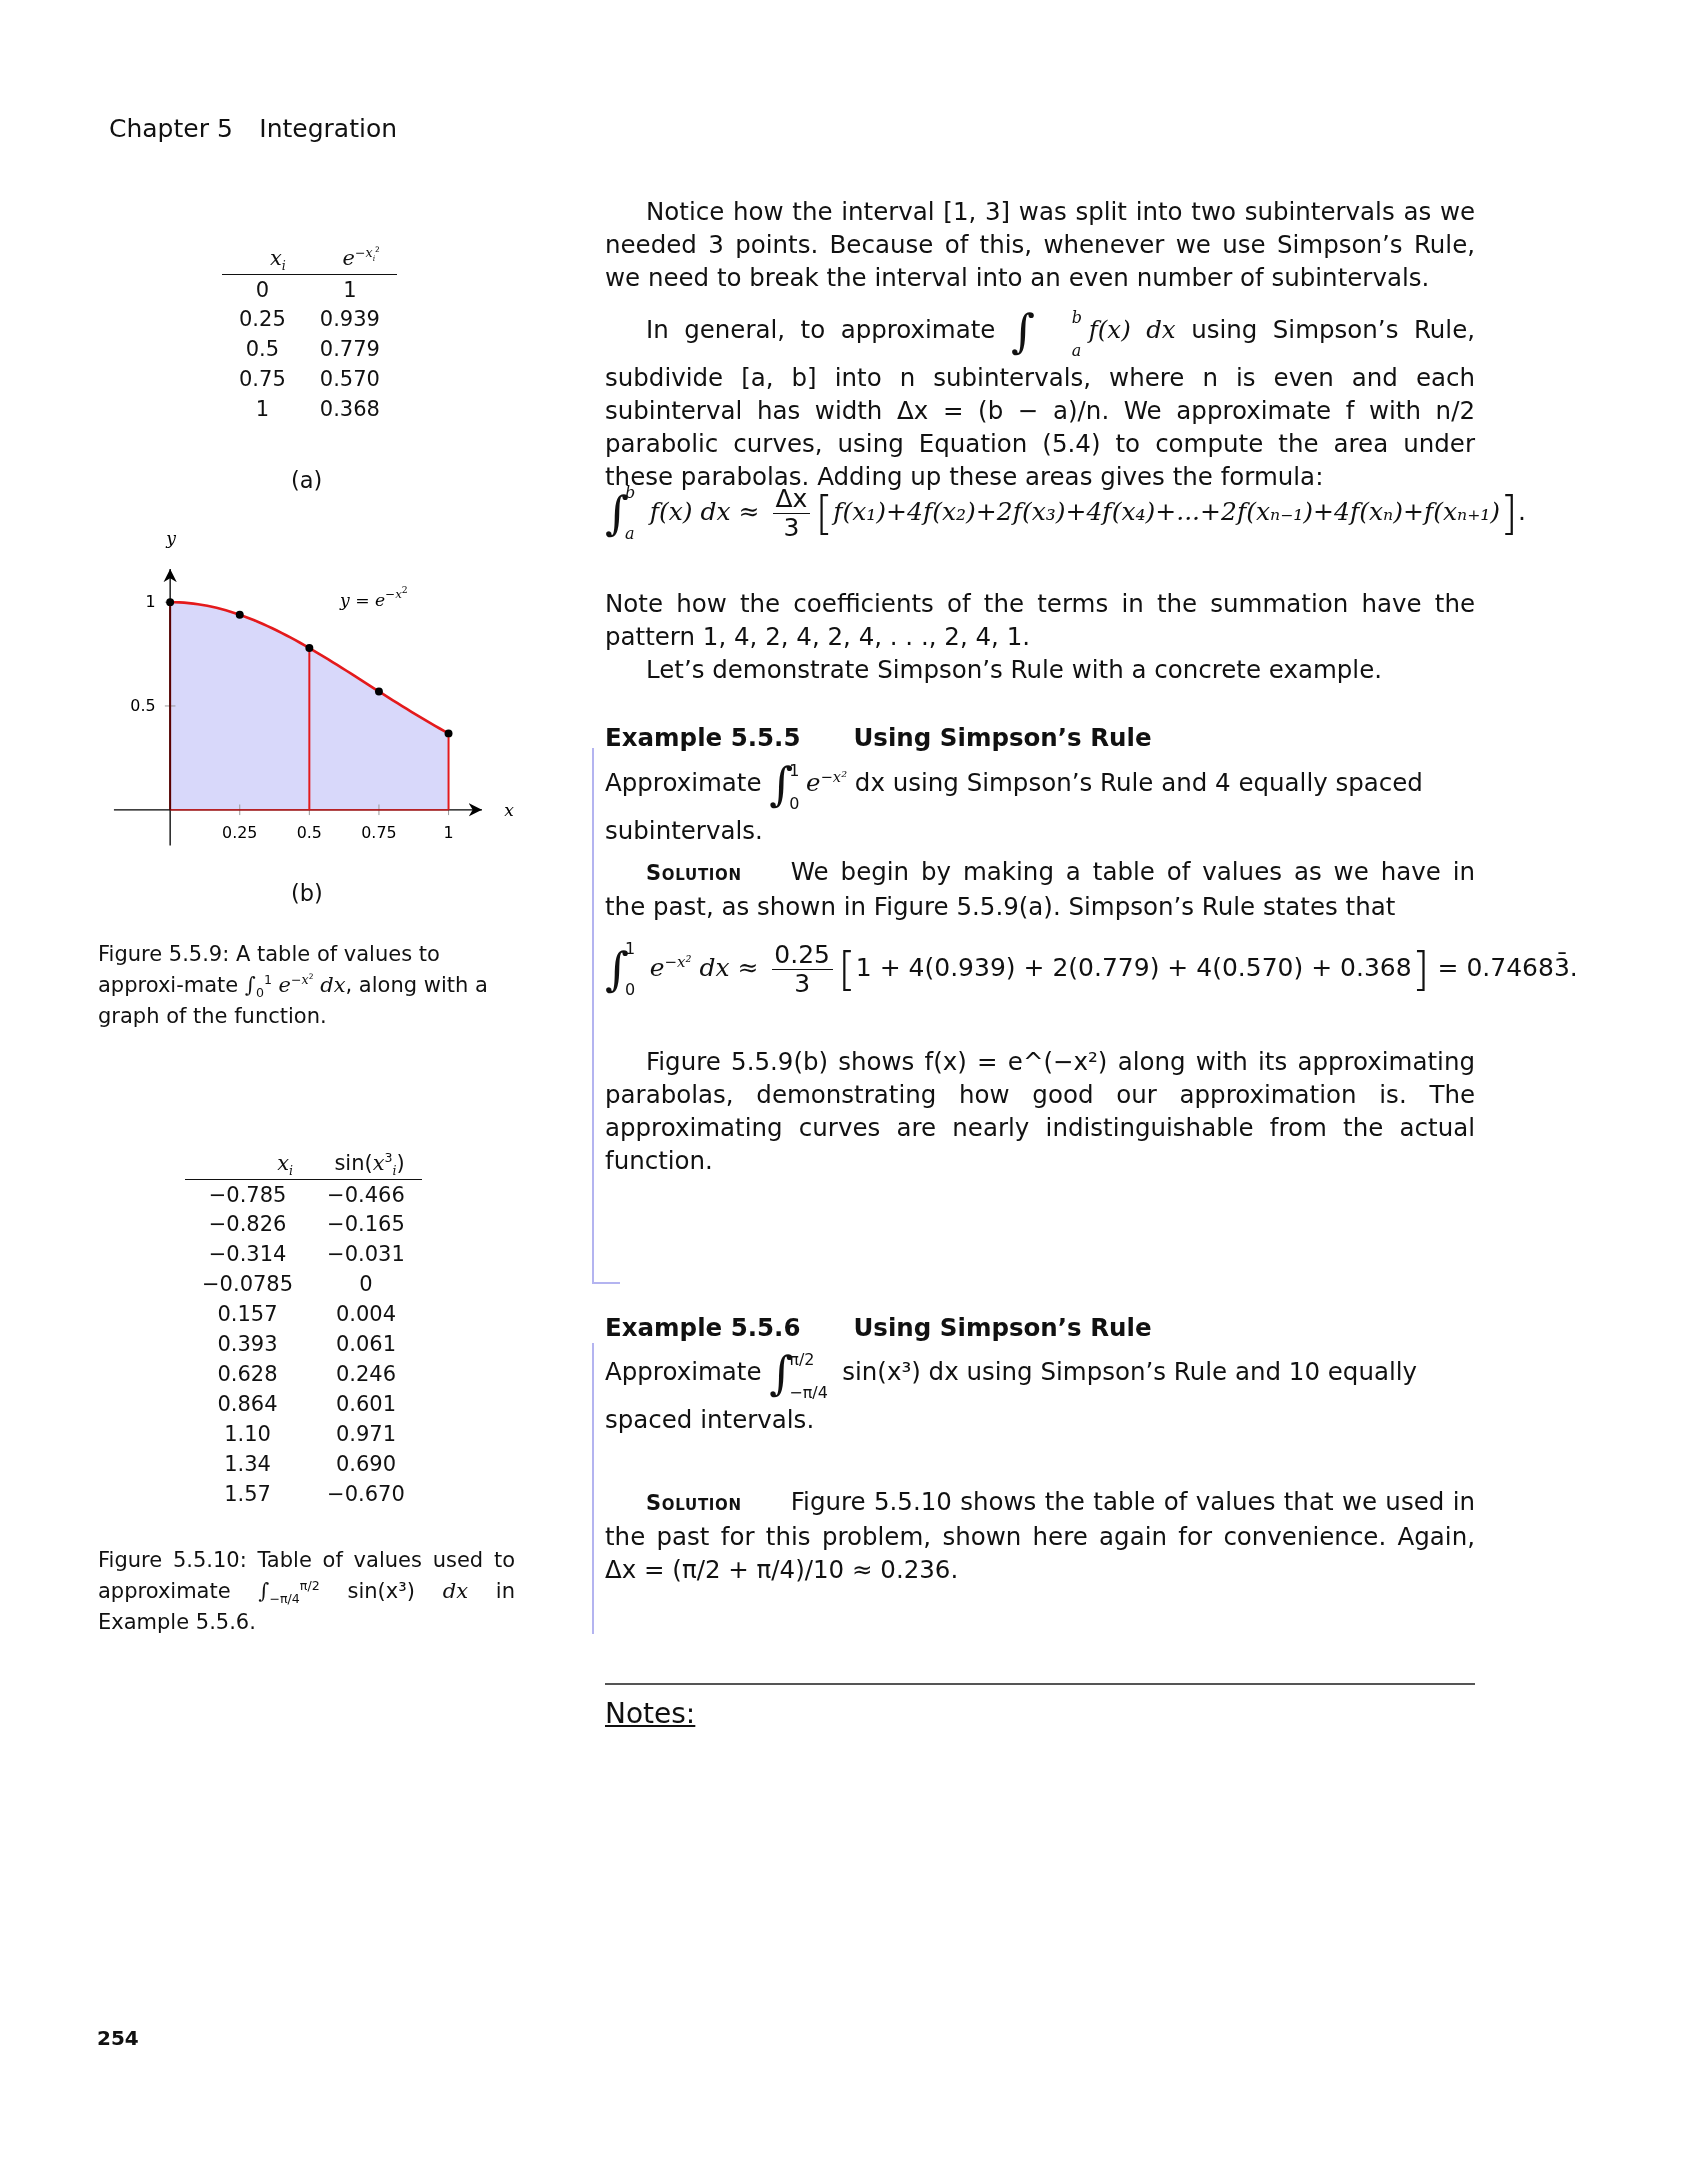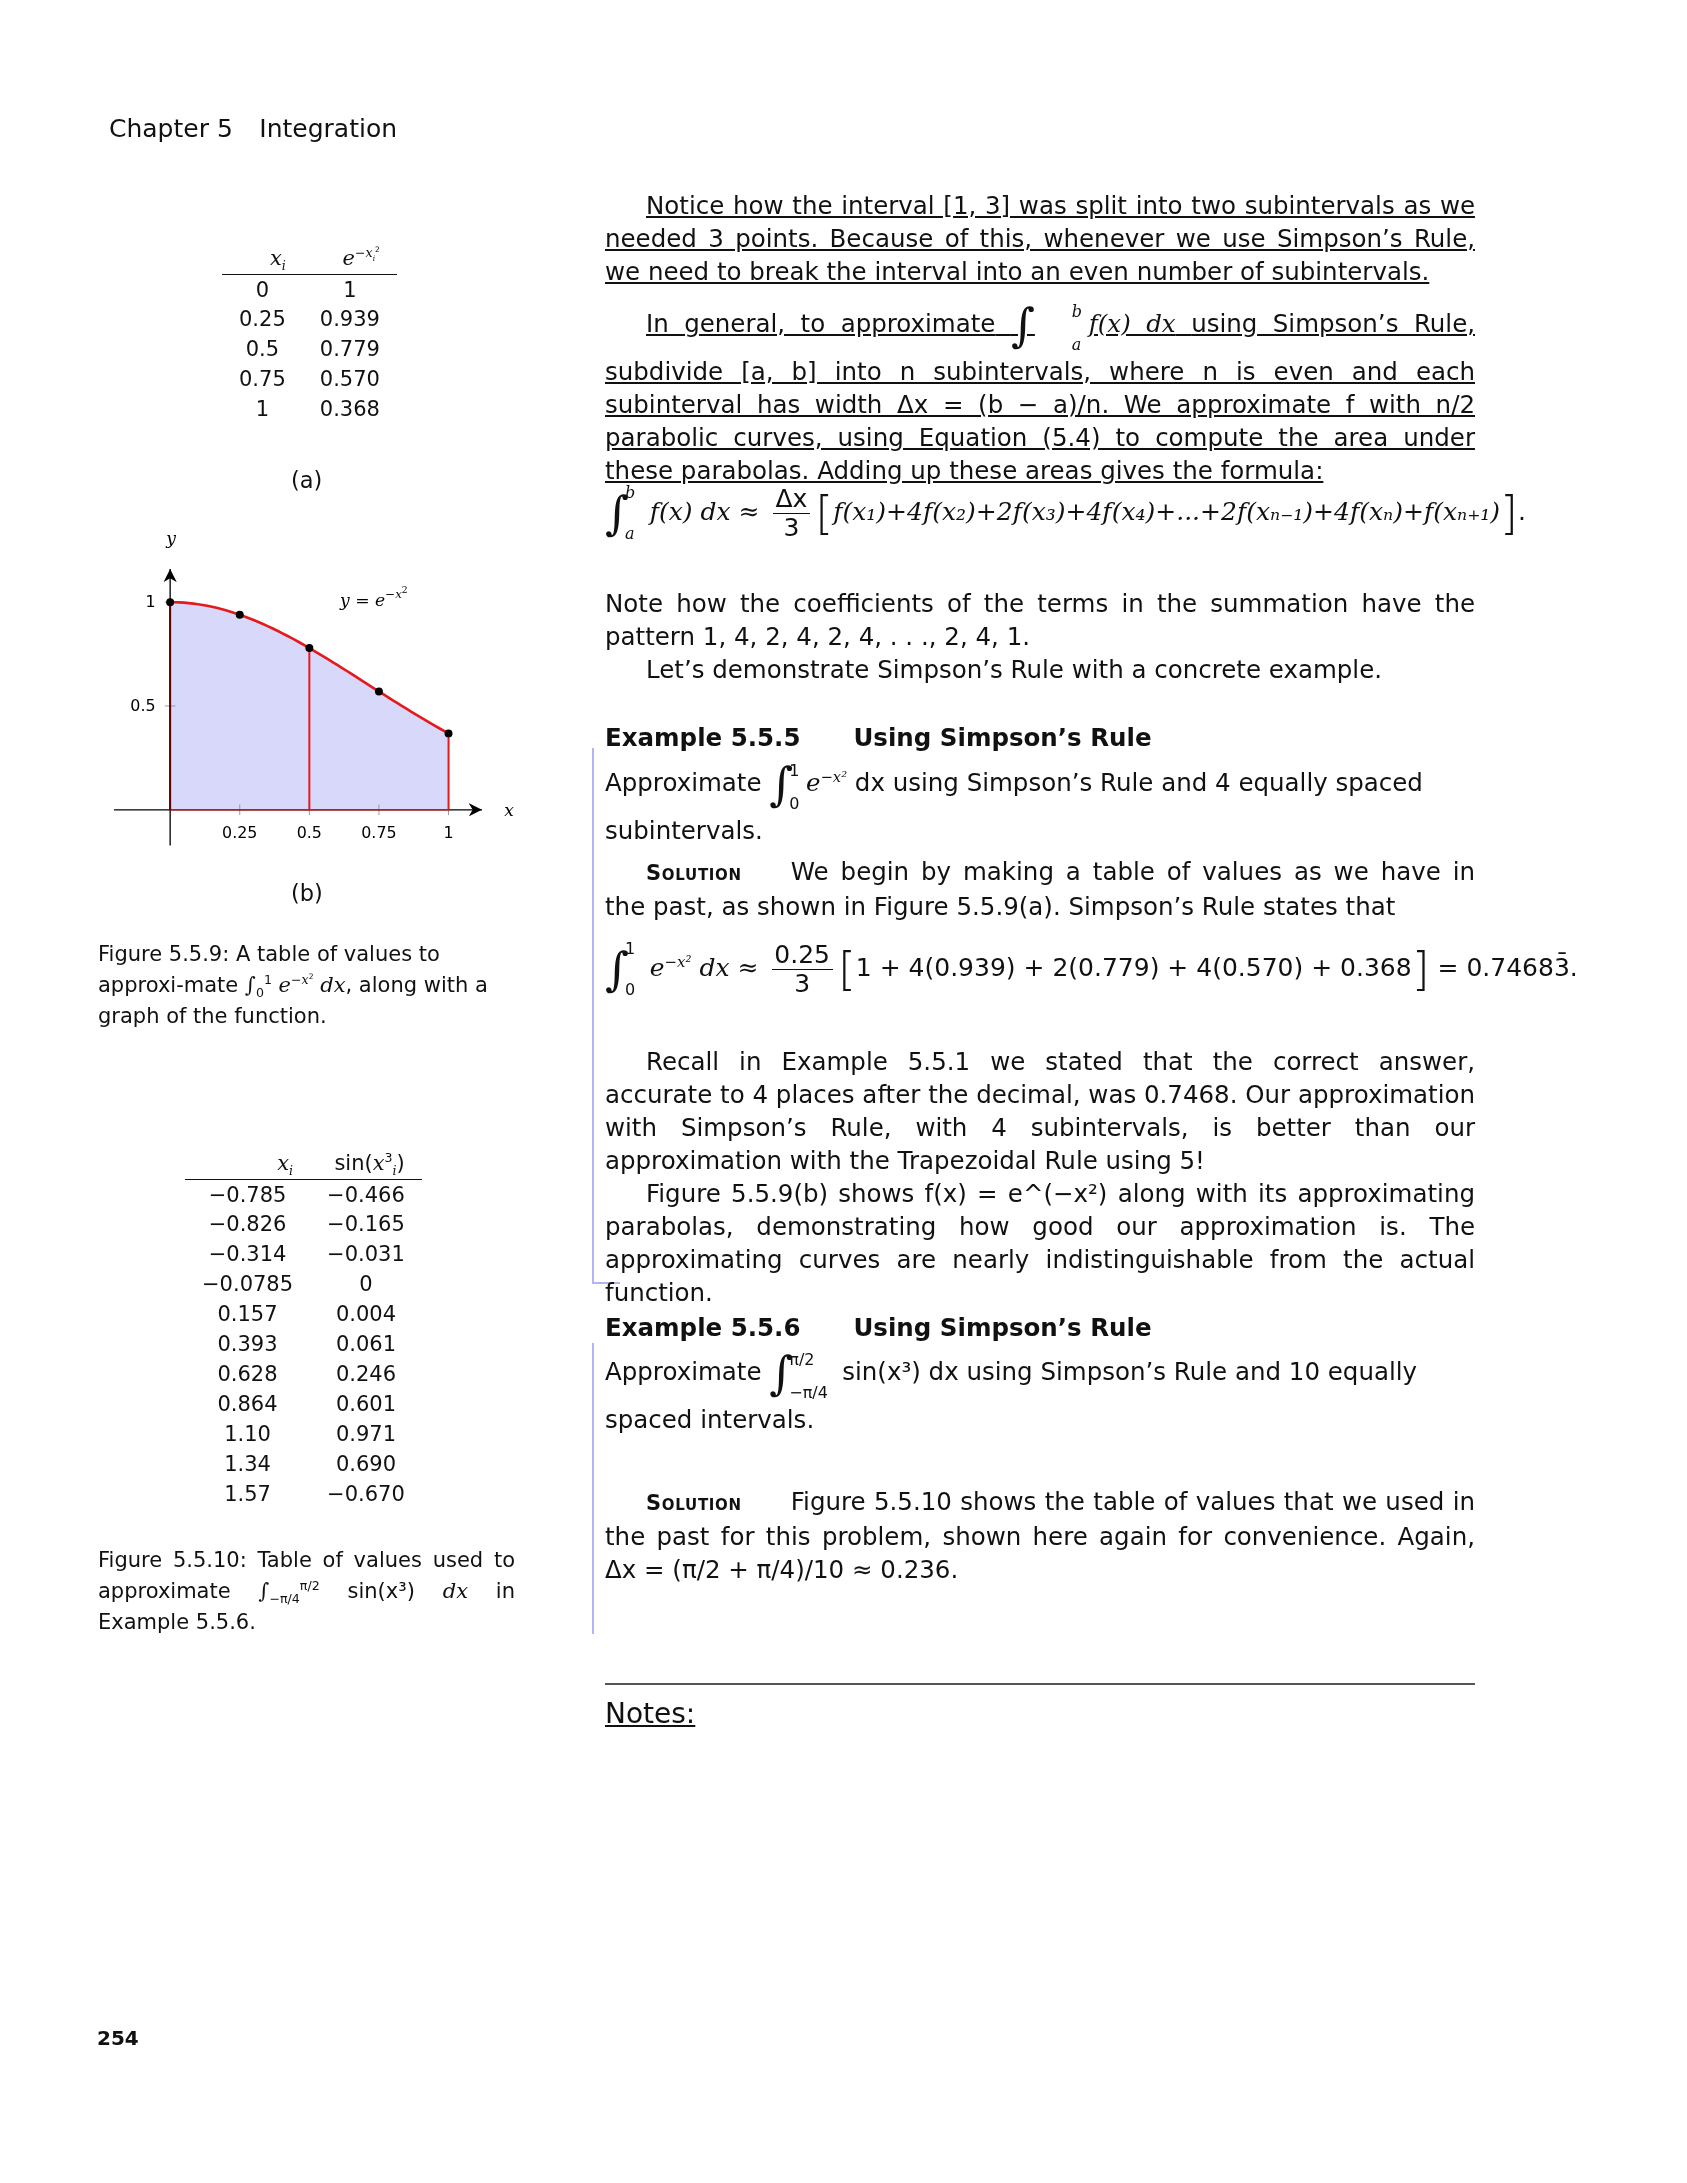--- a/index.html
+++ b/index.html
@@ -198,21 +198,21 @@
 </table>
 
 <div class="abs caption cap2">
   <span>Figure 5.5.10: Table of values used to approximate</span>
   <span class="m">∫</span><sub>−π/4</sub><sup>π/2</sup>
   <span>sin(x³)</span>
   <span class="i">dx</span>
   <span>in Example 5.5.6.</span>
 </div>
 
-<div class="abs rc" style="top:189px;text-decoration:underline;">
+<div class="abs rc" style="top:195px;">
   <p class="indent">Notice how the interval [1, 3] was split into two subintervals as we needed 3 points. Because of this, whenever we use Simpson’s Rule, we need to break the interval into an even number of subintervals.</p>
   <p class="indent" style="margin-top:6.6px;">
     <span>In general, to approximate</span>
     <span class="intg">∫</span><span class="lim i">
         <span>b</span>
         <span>a</span>
       </span><span class="i">f(x) dx</span>
     <span>using Simpson’s Rule, subdivide [a, b] into n subintervals, where n is even and each subinterval has width Δx = (b − a)/n. We approximate f with n/2 parabolic curves, using Equation (5.4) to compute the area under these parabolas. Adding up these areas gives the formula:</span>
   </p>
 </div>
@@ -257,21 +257,20 @@
     </span>
   <span class="i">e</span><sup class="i">−x²</sup>
   <span class="i">dx ≈</span>
   <span class="frac">
       <span class="num">0.25</span>
       <span class="den">3</span>
     </span><span class="bigbr">[</span><span>1 + 4(0.939) + 2(0.779) + 4(0.570) + 0.368</span><span class="bigbr">]</span>
   <span>= 0.74683̄.</span>
 </div>
 <div class="abs rc" style="top:1045px;">
-  <p class="indent">Recall in Example 5.5.1 we stated that the correct answer, accurate to 4 places after the decimal, was 0.7468. Our approximation with Simpson’s Rule, with 4 subintervals, is better than our approximation with the Trapezoidal Rule using 5!</p>
   <p class="indent">Figure 5.5.9(b) shows f(x) = e^(−x²) along with its approximating parabolas, demonstrating how good our approximation is. The approximating curves are nearly indistinguishable from the actual function.</p>
 </div>
 
 <div class="abs ex-bar" style="top:1343px;height:291px;"></div>
 <div class="abs rc ex-head" style="top:1311px;">
   <span>Example 5.5.6</span><span class="t">Using Simpson’s Rule</span>
 </div>
 <div class="abs rc" style="top:1343px;">
   <span>Approximate</span>
   <span class="intg">∫</span><span class="lim">

